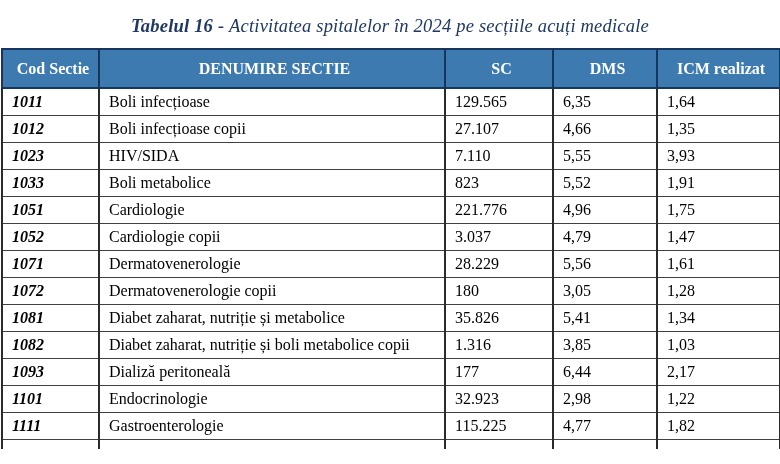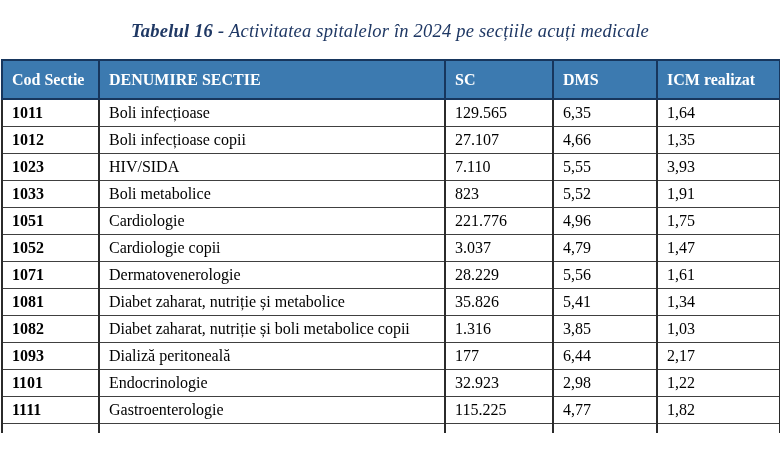--- a/index.html
+++ b/index.html
@@ -16,21 +16,21 @@
     background: #FFFFFF;
     overflow: hidden;
     font-family: "Liberation Serif", "DejaVu Serif", serif;
   }
   .page {
     width: 780px; height: 464px;
     position: relative;
     overflow: hidden;
   }
   .title-block {
-    height: 59px;
+    height: 48px;
     display: flex;
     align-items: center;
     justify-content: center;
     padding-top: 4px;
   }
   .title {
     font-size: 18.5px;
     font-style: italic;
     color: var(--title-color);
     letter-spacing: 0.2px;
@@ -45,42 +45,42 @@
   col.c1 { width: 97px; }
   col.c2 { width: 346px; }
   col.c3 { width: 108px; }
   col.c4 { width: 104px; }
   col.c5 { width: 123px; }
   thead th {
     background: var(--header-bg);
     color: var(--header-text);
     font-weight: bold;
     font-size: 16px;
-    text-align: left;
+    text-align: center;
     height: 39px;
     padding: 2px 4px 2px 9px;
     border: 2px solid var(--header-border);
     border-left-width: 2px;
     vertical-align: middle;
   }
   tbody td {
     background: #FFFFFF;
     color: #000000;
     font-size: 16px;
     height: 27px;
     padding: 2px 4px 2px 9px;
     border-left: 2px solid var(--body-border);
     border-right: 2px solid var(--body-border);
     border-top: 1px solid var(--row-border);
     border-bottom: 1px solid var(--row-border);
     vertical-align: middle;
     white-space: nowrap;
     overflow: hidden;
   }
-  tbody td.cod { font-weight: bold; }
+  tbody td.cod { font-weight: bold; font-style: italic; }
   tbody tr.partial-row td {
     height: 10px;
     border-bottom: none;
   }
 </style>
 </head>
 <body>
 
 <div class="page">
 
@@ -152,20 +152,27 @@
         <td>1,47</td>
       </tr>
         <tr style="">
         <td class="cod">1071</td>
         <td>Dermatovenerologie</td>
         <td>28.229</td>
         <td>5,56</td>
         <td>1,61</td>
       </tr>
         <tr style="">
+        <td class="cod">1072</td>
+        <td>Dermatovenerologie copii</td>
+        <td>180</td>
+        <td>3,05</td>
+        <td>1,28</td>
+      </tr>
+        <tr style="">
         <td class="cod">1081</td>
         <td>Diabet zaharat, nutriție și metabolice</td>
         <td>35.826</td>
         <td>5,41</td>
         <td>1,34</td>
       </tr>
         <tr style="">
         <td class="cod">1082</td>
         <td>Diabet zaharat, nutriție și boli metabolice copii</td>
         <td>1.316</td>

